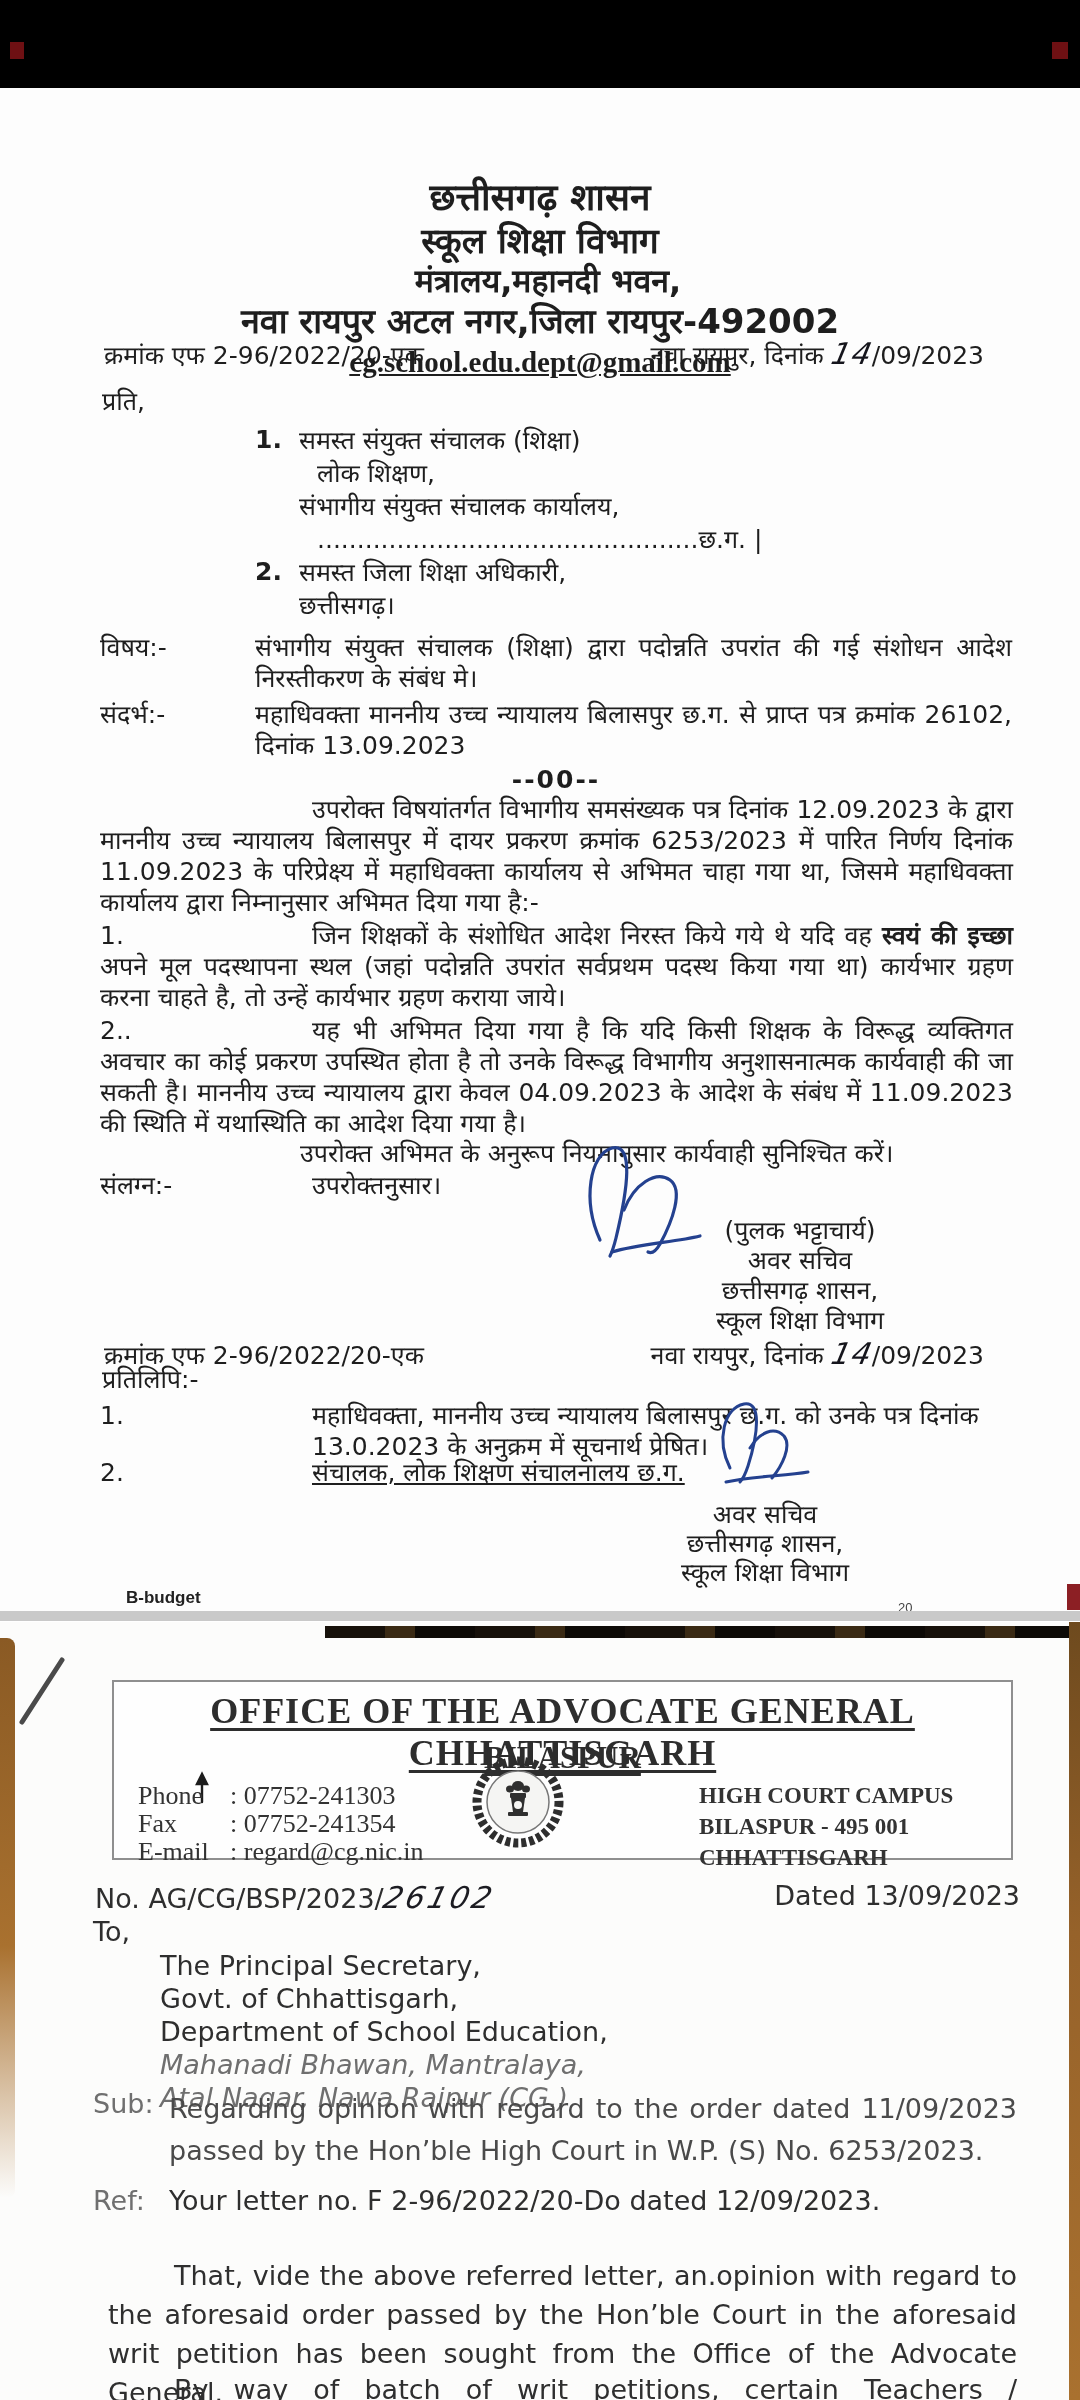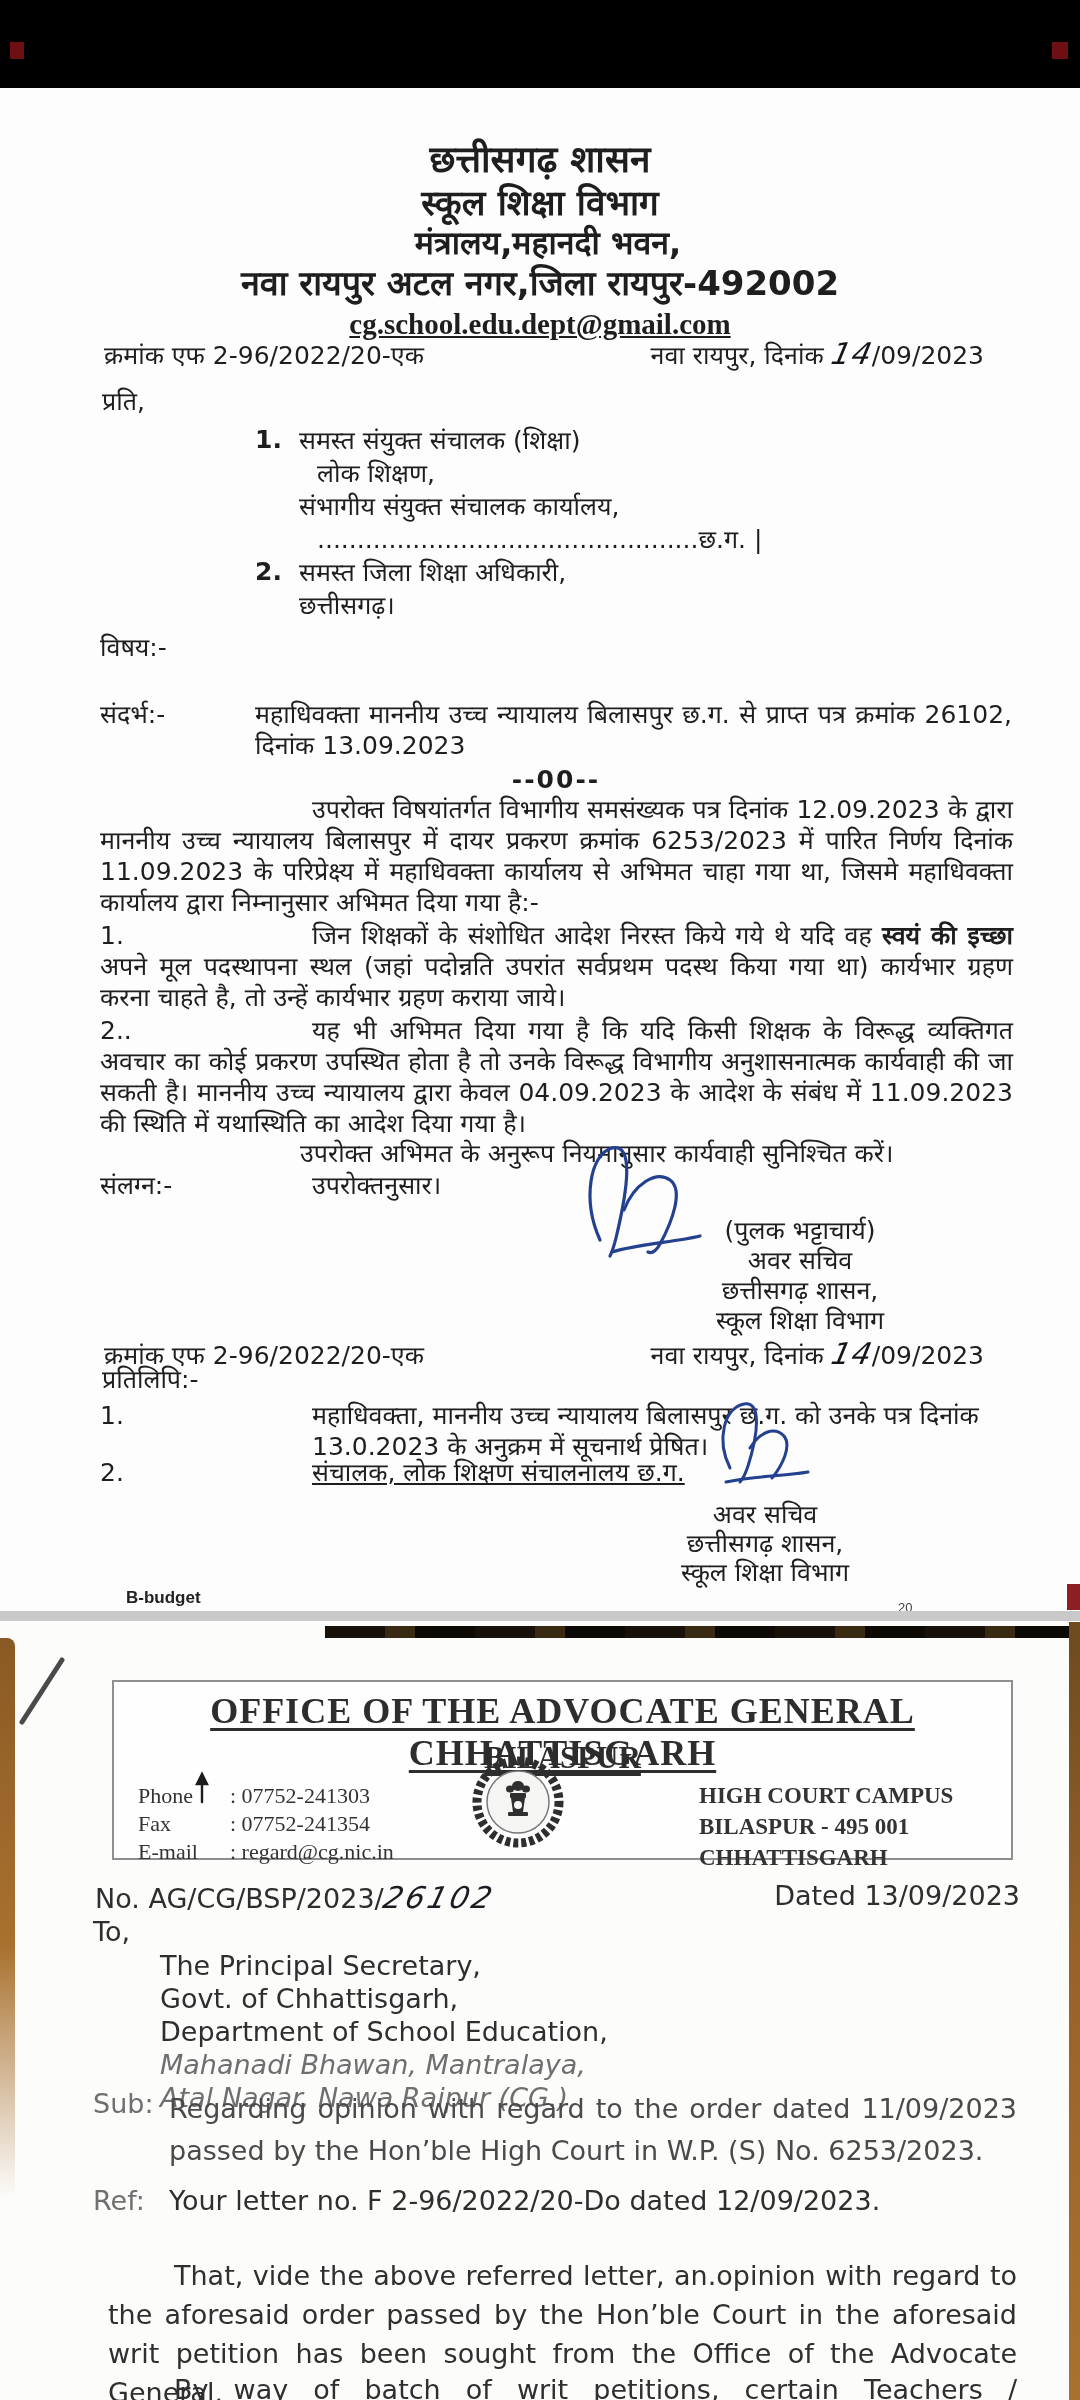--- a/index.html
+++ b/index.html
@@ -11,21 +11,21 @@
   .abs { position:absolute; }
 
   
   .topbar { position:absolute; top:0; left:0; width:1080px; height:88px; background:#000; }
   .redmark { position:absolute; width:14px; height:17px; background:#6e1013; }
 
   
   .doc1 { position:absolute; top:88px; left:0; width:1080px; height:1524px; background:#fdfdfd;
           font-size:25px; line-height:31px; }
   .d1h { position:absolute; left:0; top:50px; width:100%; text-align:center; font-weight:700; }
-  .d1h .l1 { font-size:37px; line-height:44px; }
+  .d1h .l1 { font-size:37px; line-height:44px;margin-top:38px; }
   .d1h .l2 { font-size:35px; line-height:42px; }
   .d1h .l3 { font-size:32px; line-height:39px;margin-left:16px; }
   .d1h .l4 { font-size:34px; line-height:41px; }
   .d1h .mail { font-family:"Liberation Serif", serif; font-size:29px; line-height:40px;
                font-weight:600; text-decoration:underline; }
   .refrow { position:absolute; left:104px; width:880px; display:flex; justify-content:space-between; }
   .hand { display:inline-block; font-style:italic; transform:skewX(-12deg); font-size:30px;
           line-height:26px; letter-spacing:1px; color:#15151c; }
   .prati { position:absolute; left:102px; }
   .addr { position:absolute; left:255px; }
@@ -60,21 +60,21 @@
               background:linear-gradient(180deg,#6e4a1e 0%, #96622a 40%, #a9712f 100%); }
   .lhbox { position:absolute; left:112px; top:58px; width:901px; height:180px;
            border:2px solid #8f8f8f; background:#fefefe; }
   .lhtitle { position:absolute; top:8px; left:0; width:100%; text-align:center;
              font-family:"Liberation Serif", serif; font-weight:700; font-size:36px;
              letter-spacing:1px; text-decoration:underline; text-underline-offset:5px; color:#2d2d2d; }
   .lhsub { position:absolute; top:58px; left:0; width:100%; text-align:center;
            font-family:"Liberation Serif", serif; font-weight:700; font-size:31px;
            text-decoration:underline; text-underline-offset:5px; color:#2d2d2d; }
   .contact { position:absolute; top:100px; left:24px; font-family:"Liberation Serif", serif;
-             font-size:22px; color:#333; line-height:28px; }
+             font-size:26px; color:#333; line-height:28px; }
   .contact .row { display:flex; }
   .contact .cl { width:92px; }
   .hcaddr { position:absolute; top:98px; left:585px; font-family:"Liberation Serif", serif;
             font-size:23px; font-weight:600; color:#333; line-height:31px; }
   .d2refrow { position:absolute; top:258px; left:95px; width:925px; display:flex;
               justify-content:space-between; }
   .hand2 { display:inline-block; font-style:italic; transform:skewX(-14deg); font-size:30px;
            letter-spacing:3px; color:#1c1c22; }
   .d2to { position:absolute; top:294px; left:93px; }
   .d2rcpt { position:absolute; top:327px; left:160px; line-height:33px; }
@@ -129,20 +129,21 @@
         <span class="addr-num">2.</span>
         <div class="addr-lines">
           <div>समस्त जिला शिक्षा अधिकारी,</div>
           <div>छत्तीसगढ़।</div>
         </div>
       </div>
     </div>
 
     <div class="hang" style="top:544px;">
       <span class="lbl">विषय:-</span>
+      <span>संभागीय संयुक्त संचालक (शिक्षा) द्वारा पदोन्नति उपरांत की गई संशोधन आदेश निरस्तीकरण के संबंध मे।</span>
     </div>
 
     <div class="hang" style="top:611px;">
       <span class="lbl">संदर्भ:-</span>
       <span>महाधिवक्ता माननीय उच्च न्यायालय बिलासपुर छ.ग. से प्राप्त पत्र क्रमांक 26102, दिनांक 13.09.2023</span>
     </div>
 
     <div class="sep" style="top:676px;">--00--</div>
 
     <div class="bodypara ind" style="top:706px;">उपरोक्त विषयांतर्गत विभागीय समसंख्यक पत्र दिनांक 12.09.2023 के द्वारा माननीय उच्च न्यायालय बिलासपुर में दायर प्रकरण क्रमांक 6253/2023 में पारित निर्णय दिनांक 11.09.2023 के परिप्रेक्ष्य में महाधिवक्ता कार्यालय से अभिमत चाहा गया था, जिसमे महाधिवक्ता कार्यालय द्वारा निम्नानुसार अभिमत दिया गया है:-</div>

